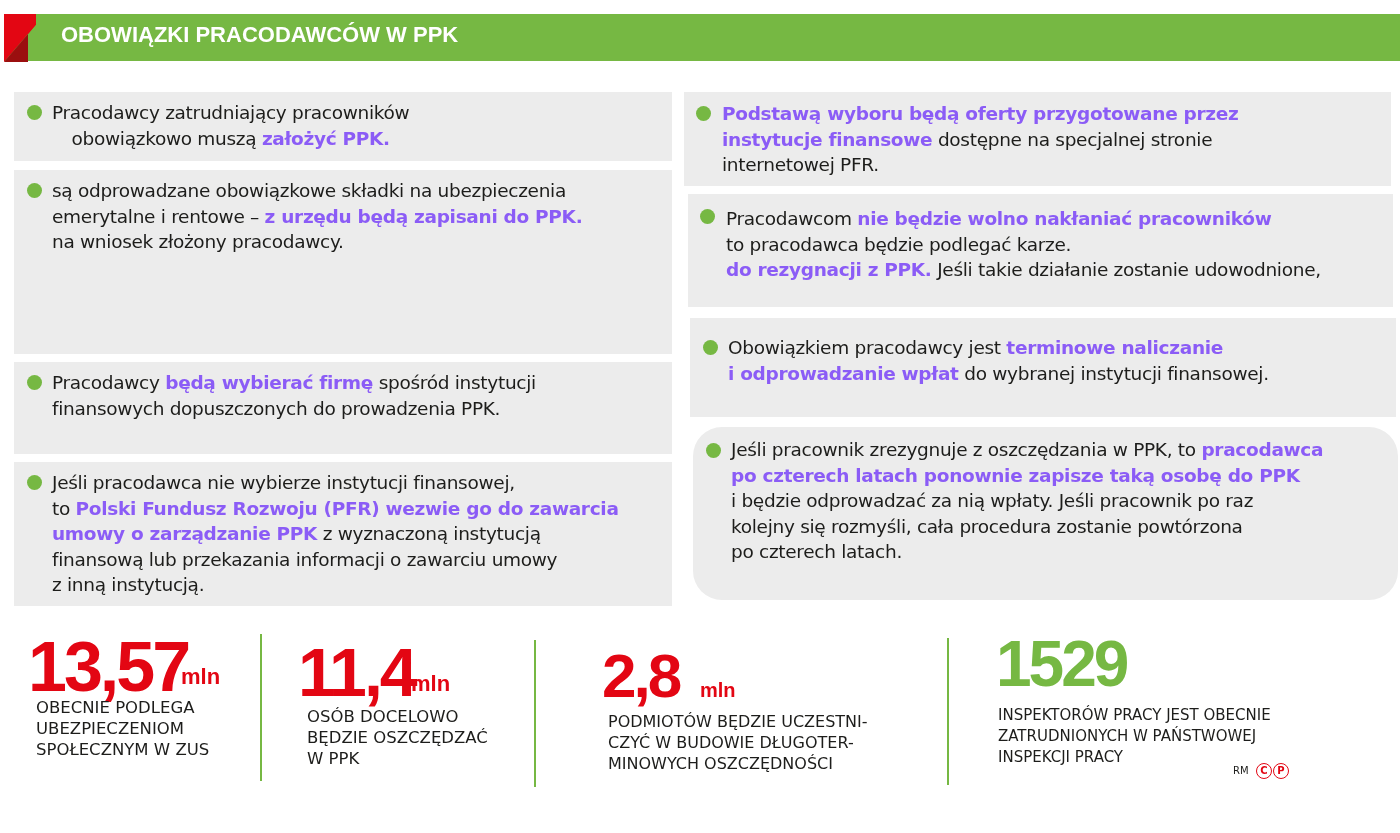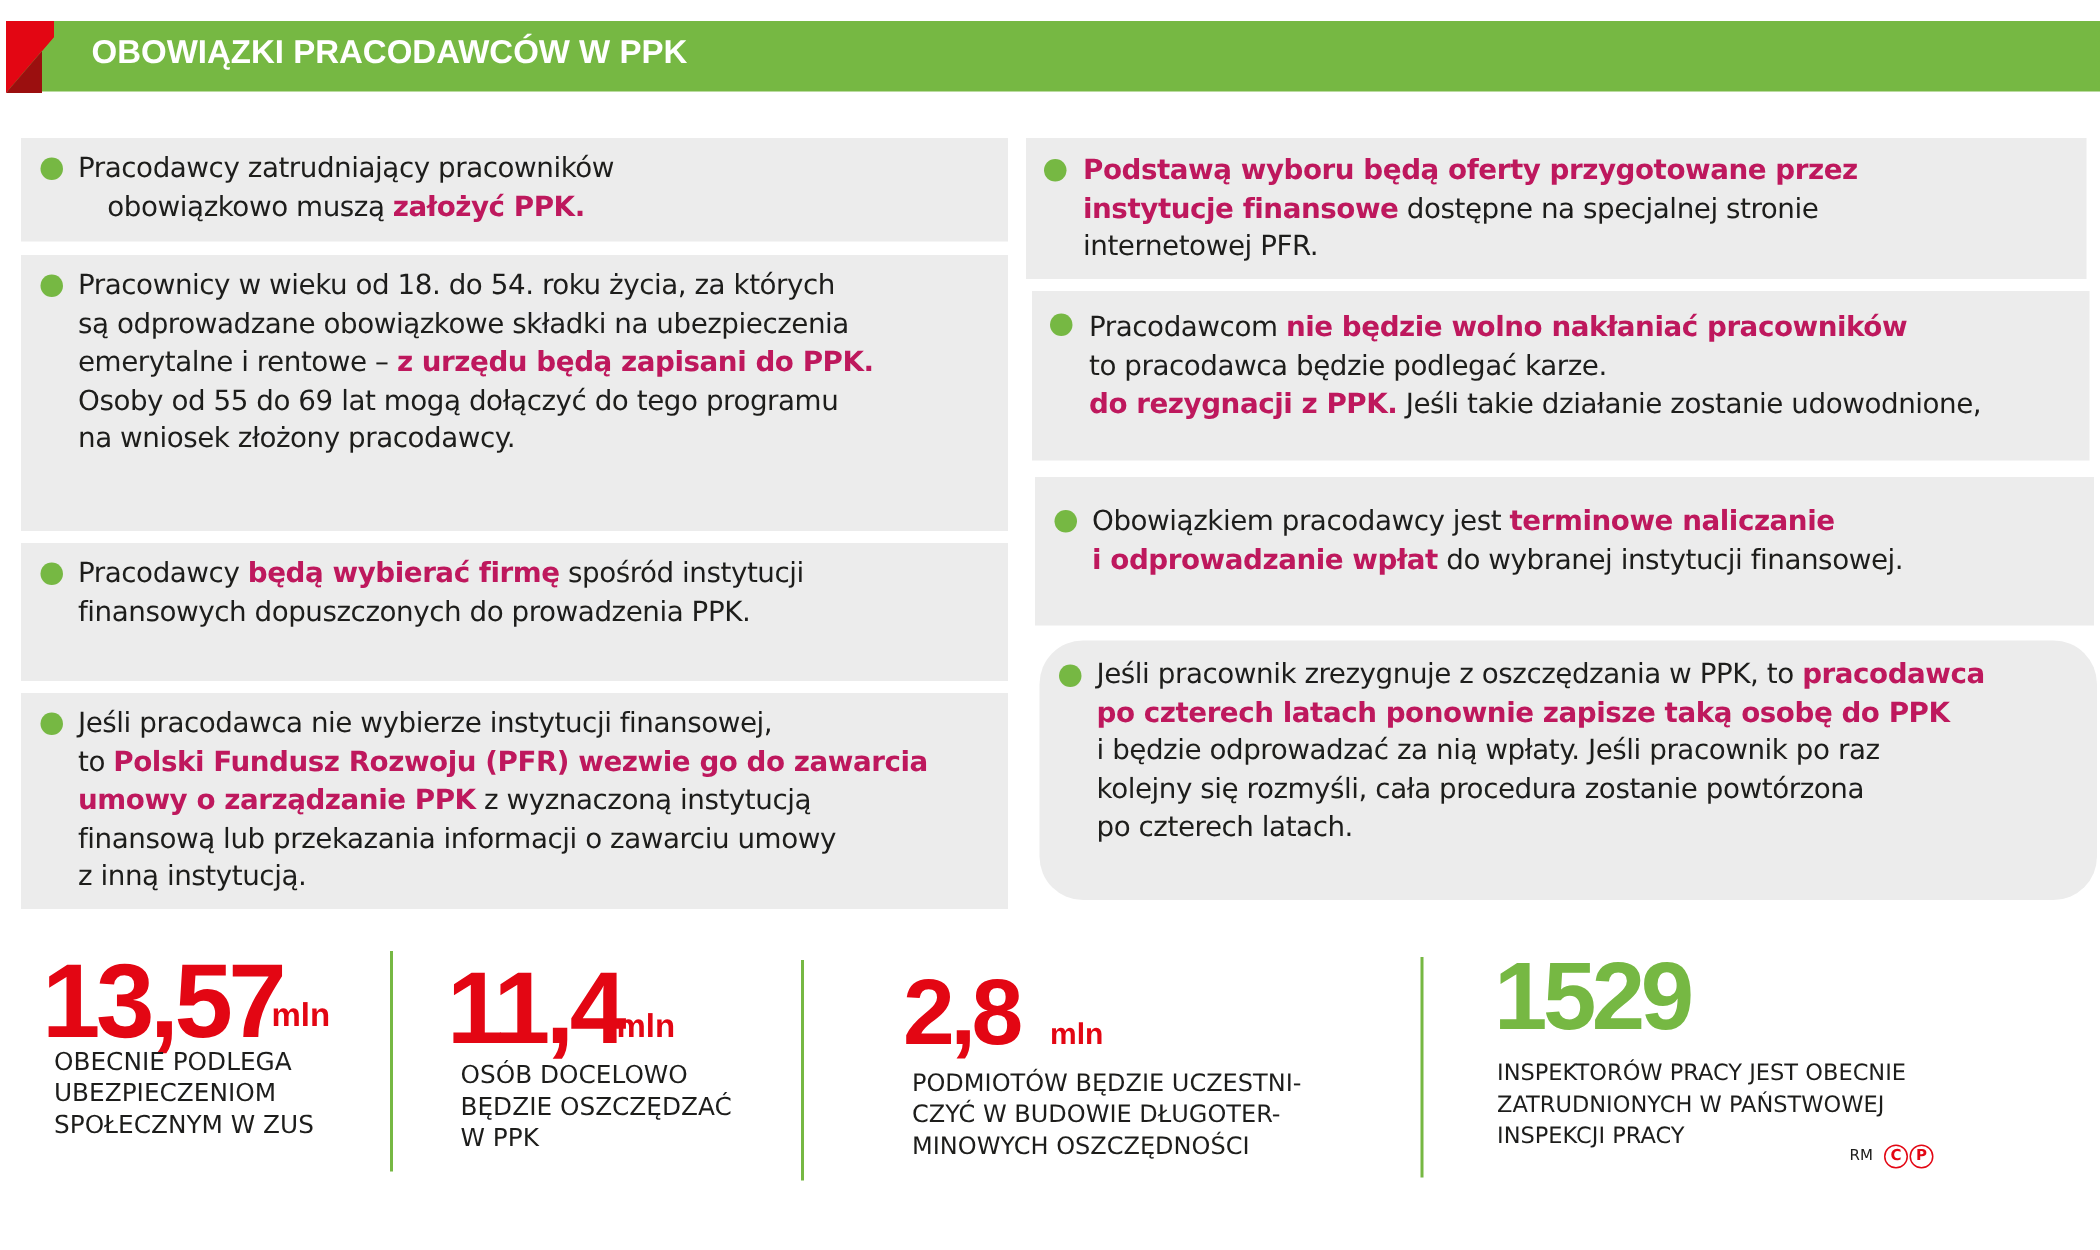--- a/index.html
+++ b/index.html
@@ -21,21 +21,21 @@
   .box {
     position:absolute; background:#ececec;
   }
   .bullet {
     position:absolute; width:15px; height:15px; border-radius:50%; background:#76b843;
   }
   .txt {
     position:absolute; font-size:18.5px; line-height:25.5px; color:#1d1d1b;
     font-family:"DejaVu Sans", sans-serif; letter-spacing:-0.3px;
   }
-  .hl { color:#be185d; font-weight:bold; }
+  .hl { color:#8b5cf6; font-weight:bold; }
   .stat-num {
     position:absolute; font-family:"Liberation Sans", sans-serif; font-weight:bold;
     color:#e30613; letter-spacing:-3px; line-height:1;
   }
   .stat-unit {
     position:absolute; font-family:"Liberation Sans", sans-serif; font-weight:bold;
     color:#e30613; font-size:22px; line-height:1;
   }
   .stat-label {
     position:absolute; font-family:"DejaVu Sans", sans-serif; font-size:16.5px;
@@ -66,24 +66,22 @@
 <div class="box" style="left:14px;top:92px;width:658px;height:69px;text-align:center;">
   <span class="bullet" style="left:13px;top:13px;"></span>
   <div class="txt" style="left:38px;top:8px;">
       <div style="white-space: nowrap;"><span>Pracodawcy zatrudniający pracowników</span></div>
       <div style="white-space: nowrap;"><span>obowiązkowo muszą </span><span class="hl">założyć PPK.</span></div>
     </div>
 </div>
 <div class="box" style="left:14px;top:170px;width:658px;height:184px;">
   <span class="bullet" style="left:13px;top:13px;"></span>
   <div class="txt" style="left:38px;top:8px;">
-      <div style="white-space: nowrap;"><span>Pracownicy w wieku od 18. do 54. roku życia, za których</span></div>
       <div style="white-space: nowrap;"><span>są odprowadzane obowiązkowe składki na ubezpieczenia</span></div>
       <div style="white-space: nowrap;"><span>emerytalne i rentowe – </span><span class="hl">z urzędu będą zapisani do PPK.</span></div>
-      <div style="white-space: nowrap;"><span>Osoby od 55 do 69 lat mogą dołączyć do tego programu</span></div>
       <div style="white-space: nowrap;"><span>na wniosek złożony pracodawcy.</span></div>
     </div>
 </div>
 <div class="box" style="left:14px;top:362px;width:658px;height:92px;text-decoration:underline;">
   <span class="bullet" style="left:13px;top:13px;"></span>
   <div class="txt" style="left:38px;top:8px;">
       <div style="white-space: nowrap;"><span>Pracodawcy </span><span class="hl">będą wybierać firmę</span><span> spośród instytucji</span></div>
       <div style="white-space: nowrap;"><span>finansowych dopuszczonych do prowadzenia PPK.</span></div>
     </div>
 </div>

